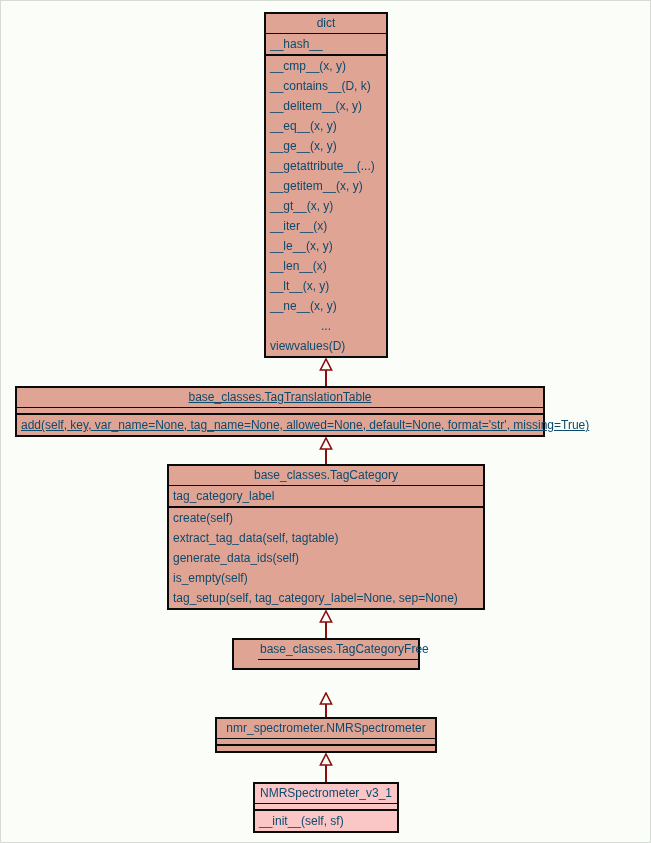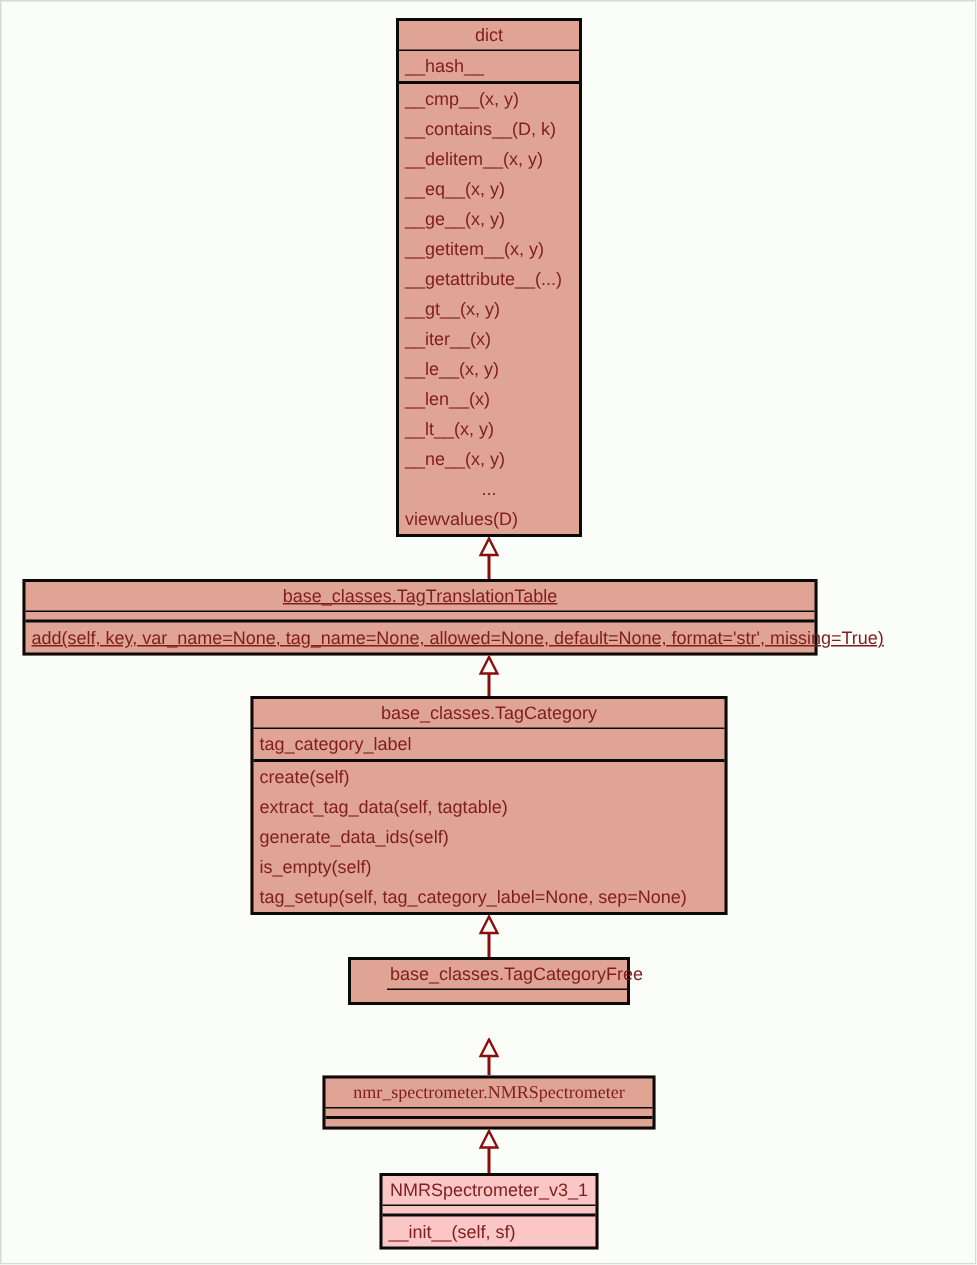--- a/index.html
+++ b/index.html
@@ -4,21 +4,21 @@
 <style>
   html, body { margin: 0; padding: 0; background: #fbfdf8; }
   .canvas {
     position: relative;
     width: 651px;
     height: 843px;
     background: #fbfdf8;
     border: 1px solid #d7dbd5;
     box-sizing: border-box;
     font-family: "Liberation Sans", sans-serif;
-    color: #7f1d1d;
+    color: #0c4a6e;
   }
   .uml-box {
     position: absolute;
     box-sizing: border-box;
     background: #e0a494;
     border: 2px solid #0a0a0a;
   }
   .uml-box.highlight { background: #fbc6c6; }
   .uml-title {
     font-size: 12px;
@@ -53,22 +53,22 @@
     <div class="uml-title">dict</div>
     <div class="uml-attrs">
       <div class="uml-row">__hash__</div>
     </div>
     <div>
       <div class="uml-row">__cmp__(x, y)</div>
       <div class="uml-row">__contains__(D, k)</div>
       <div class="uml-row">__delitem__(x, y)</div>
       <div class="uml-row">__eq__(x, y)</div>
       <div class="uml-row">__ge__(x, y)</div>
+      <div class="uml-row">__getattribute__(...)</div>
       <div class="uml-row">__getitem__(x, y)</div>
-      <div class="uml-row">__getattribute__(...)</div>
       <div class="uml-row">__gt__(x, y)</div>
       <div class="uml-row">__iter__(x)</div>
       <div class="uml-row">__le__(x, y)</div>
       <div class="uml-row">__len__(x)</div>
       <div class="uml-row">__lt__(x, y)</div>
       <div class="uml-row">__ne__(x, y)</div>
       <div class="uml-row center">...</div>
       <div class="uml-row">viewvalues(D)</div>
     </div>
   </div>
@@ -117,21 +117,21 @@
     <div>
       <div class="uml-empty-md"></div>
     </div>
   </div>
 
   <svg class="edge" style="left:318px; top:691px;" width="14" height="25">
     <line x1="7" y1="12" x2="7" y2="25" stroke="#8b0d0d" stroke-width="2"></line>
     <polygon points="7,1 12.6,12 1.4,12" fill="#fbfdf8" stroke="#8b0d0d" stroke-width="1.6"></polygon>
   </svg>
 
-  <div class="uml-box" style="left:214px; top:716px; width:222px;font-family:Liberation Serif, serif;">
+  <div class="uml-box" style="left:214px; top:716px; width:222px;">
     <div class="uml-title">nmr_spectrometer.NMRSpectrometer</div>
     <div class="uml-attrs">
       <div class="uml-empty-sm"></div>
     </div>
     <div>
       <div class="uml-empty-sm"></div>
     </div>
   </div>
 
   <svg class="edge" style="left:318px; top:752px;" width="14" height="29">

